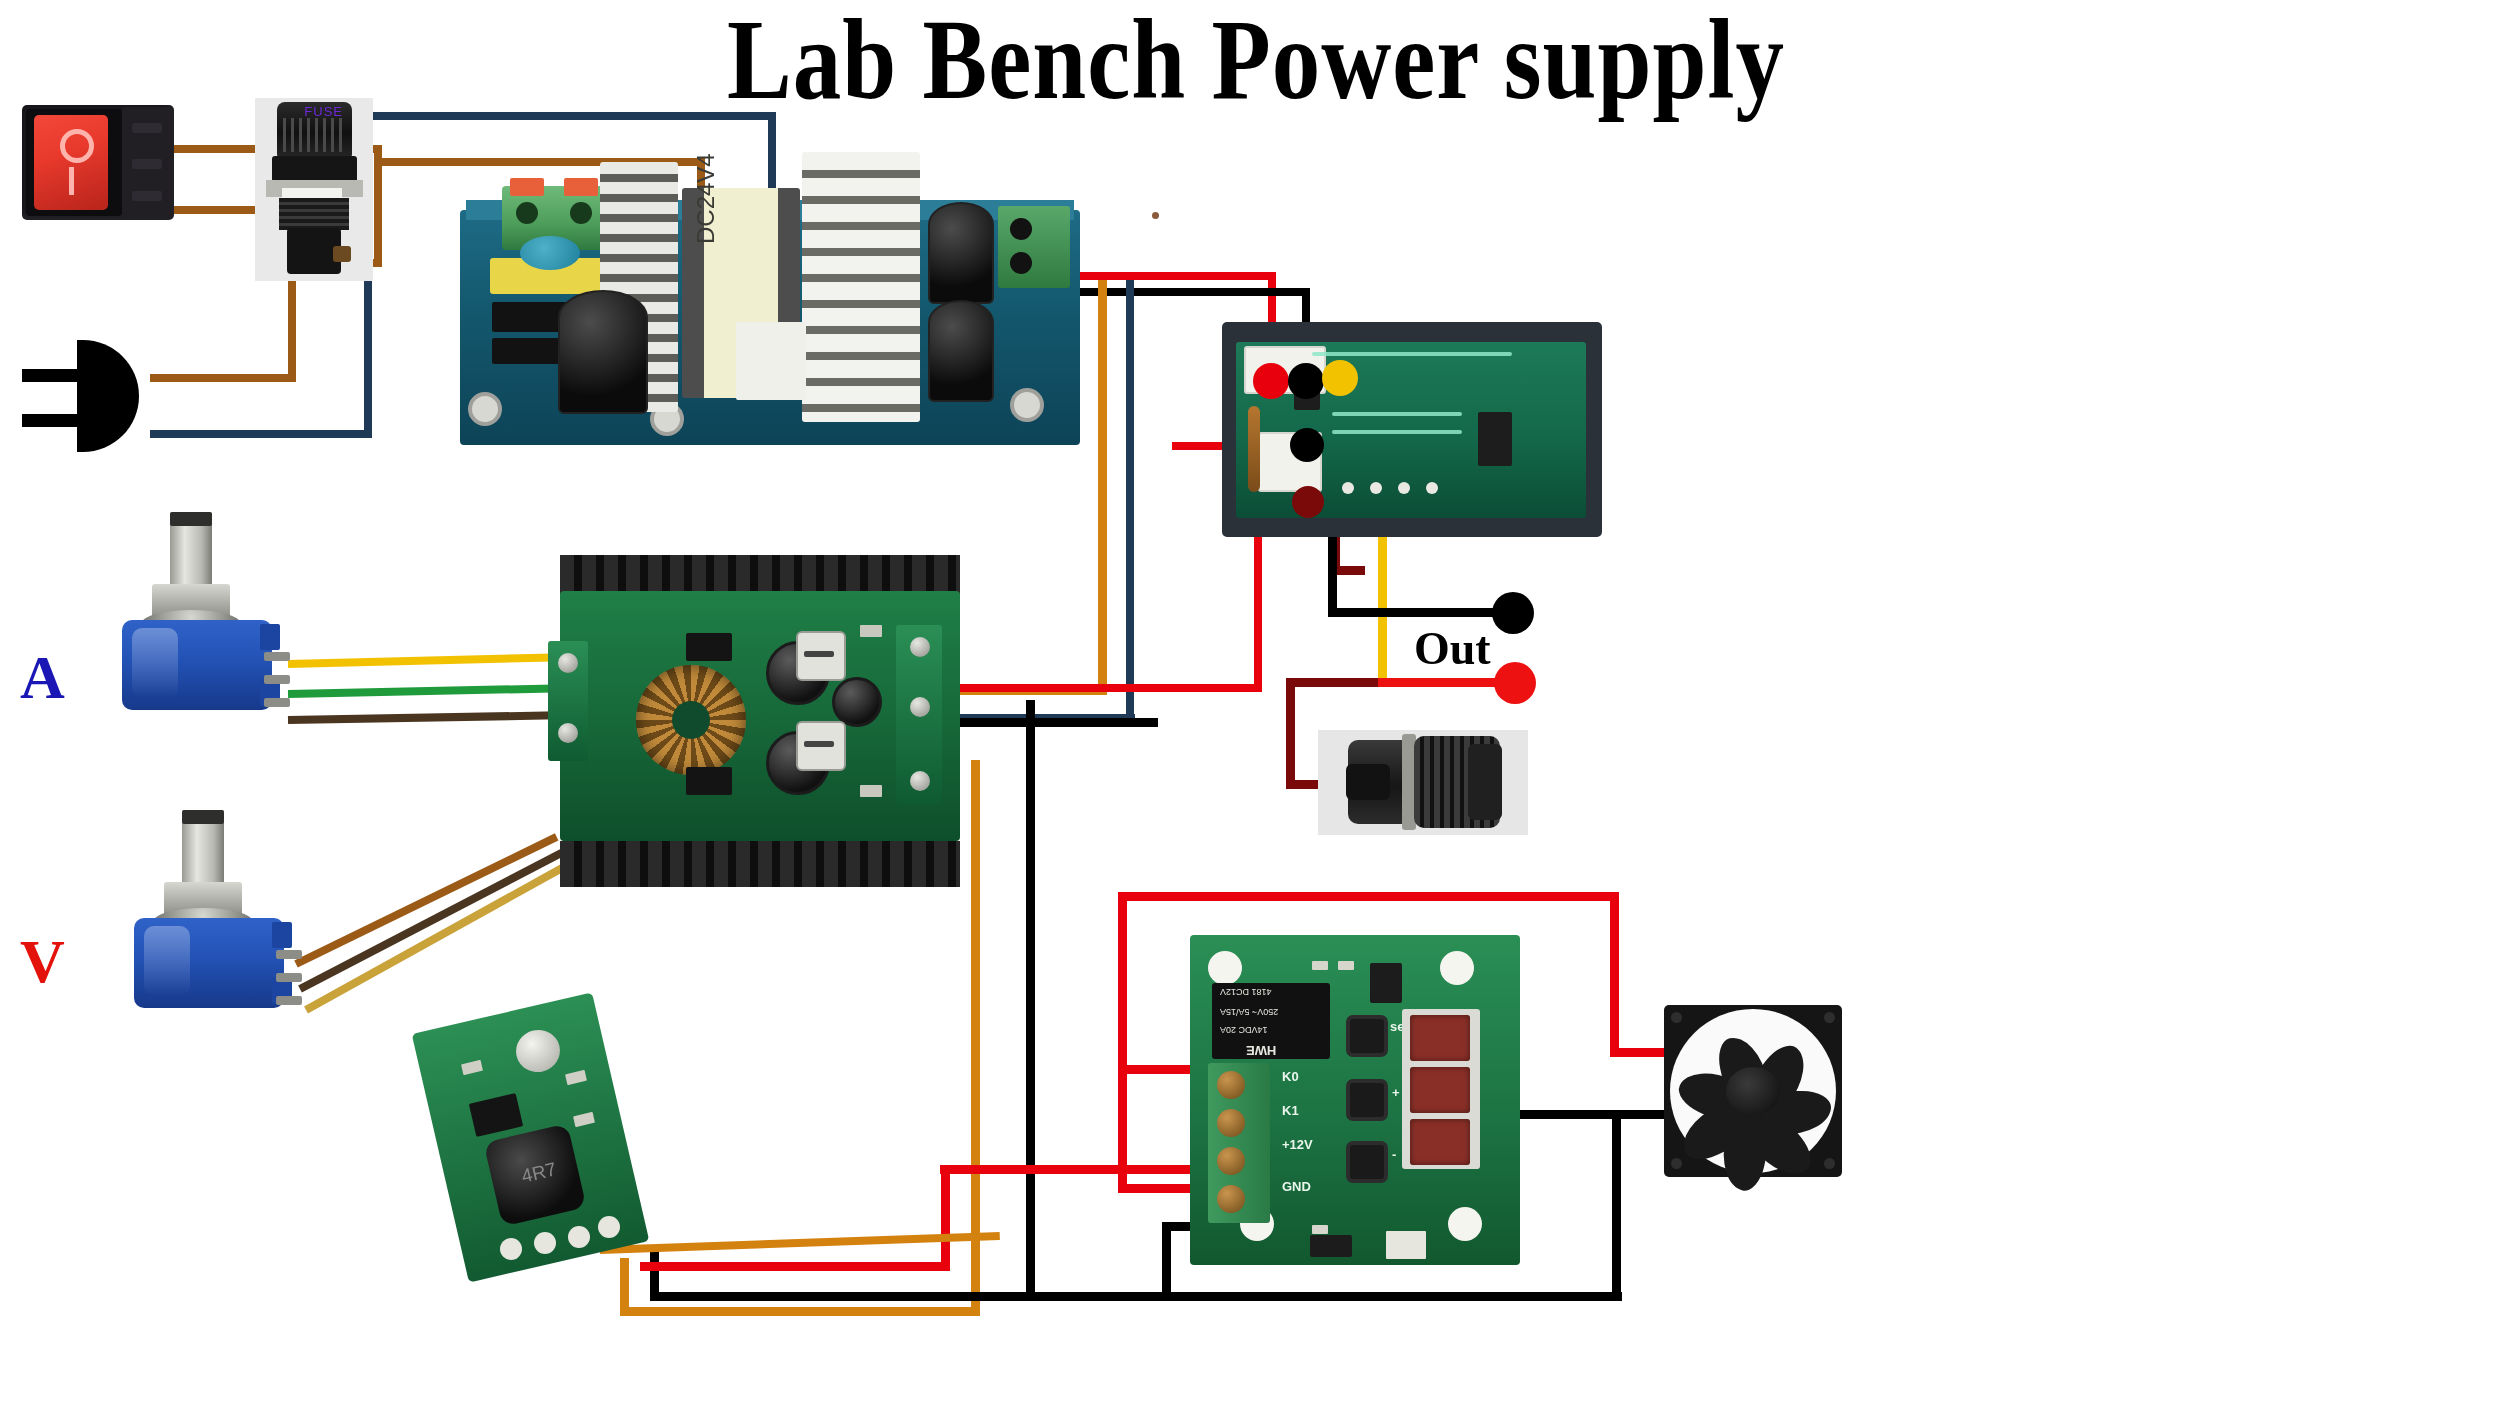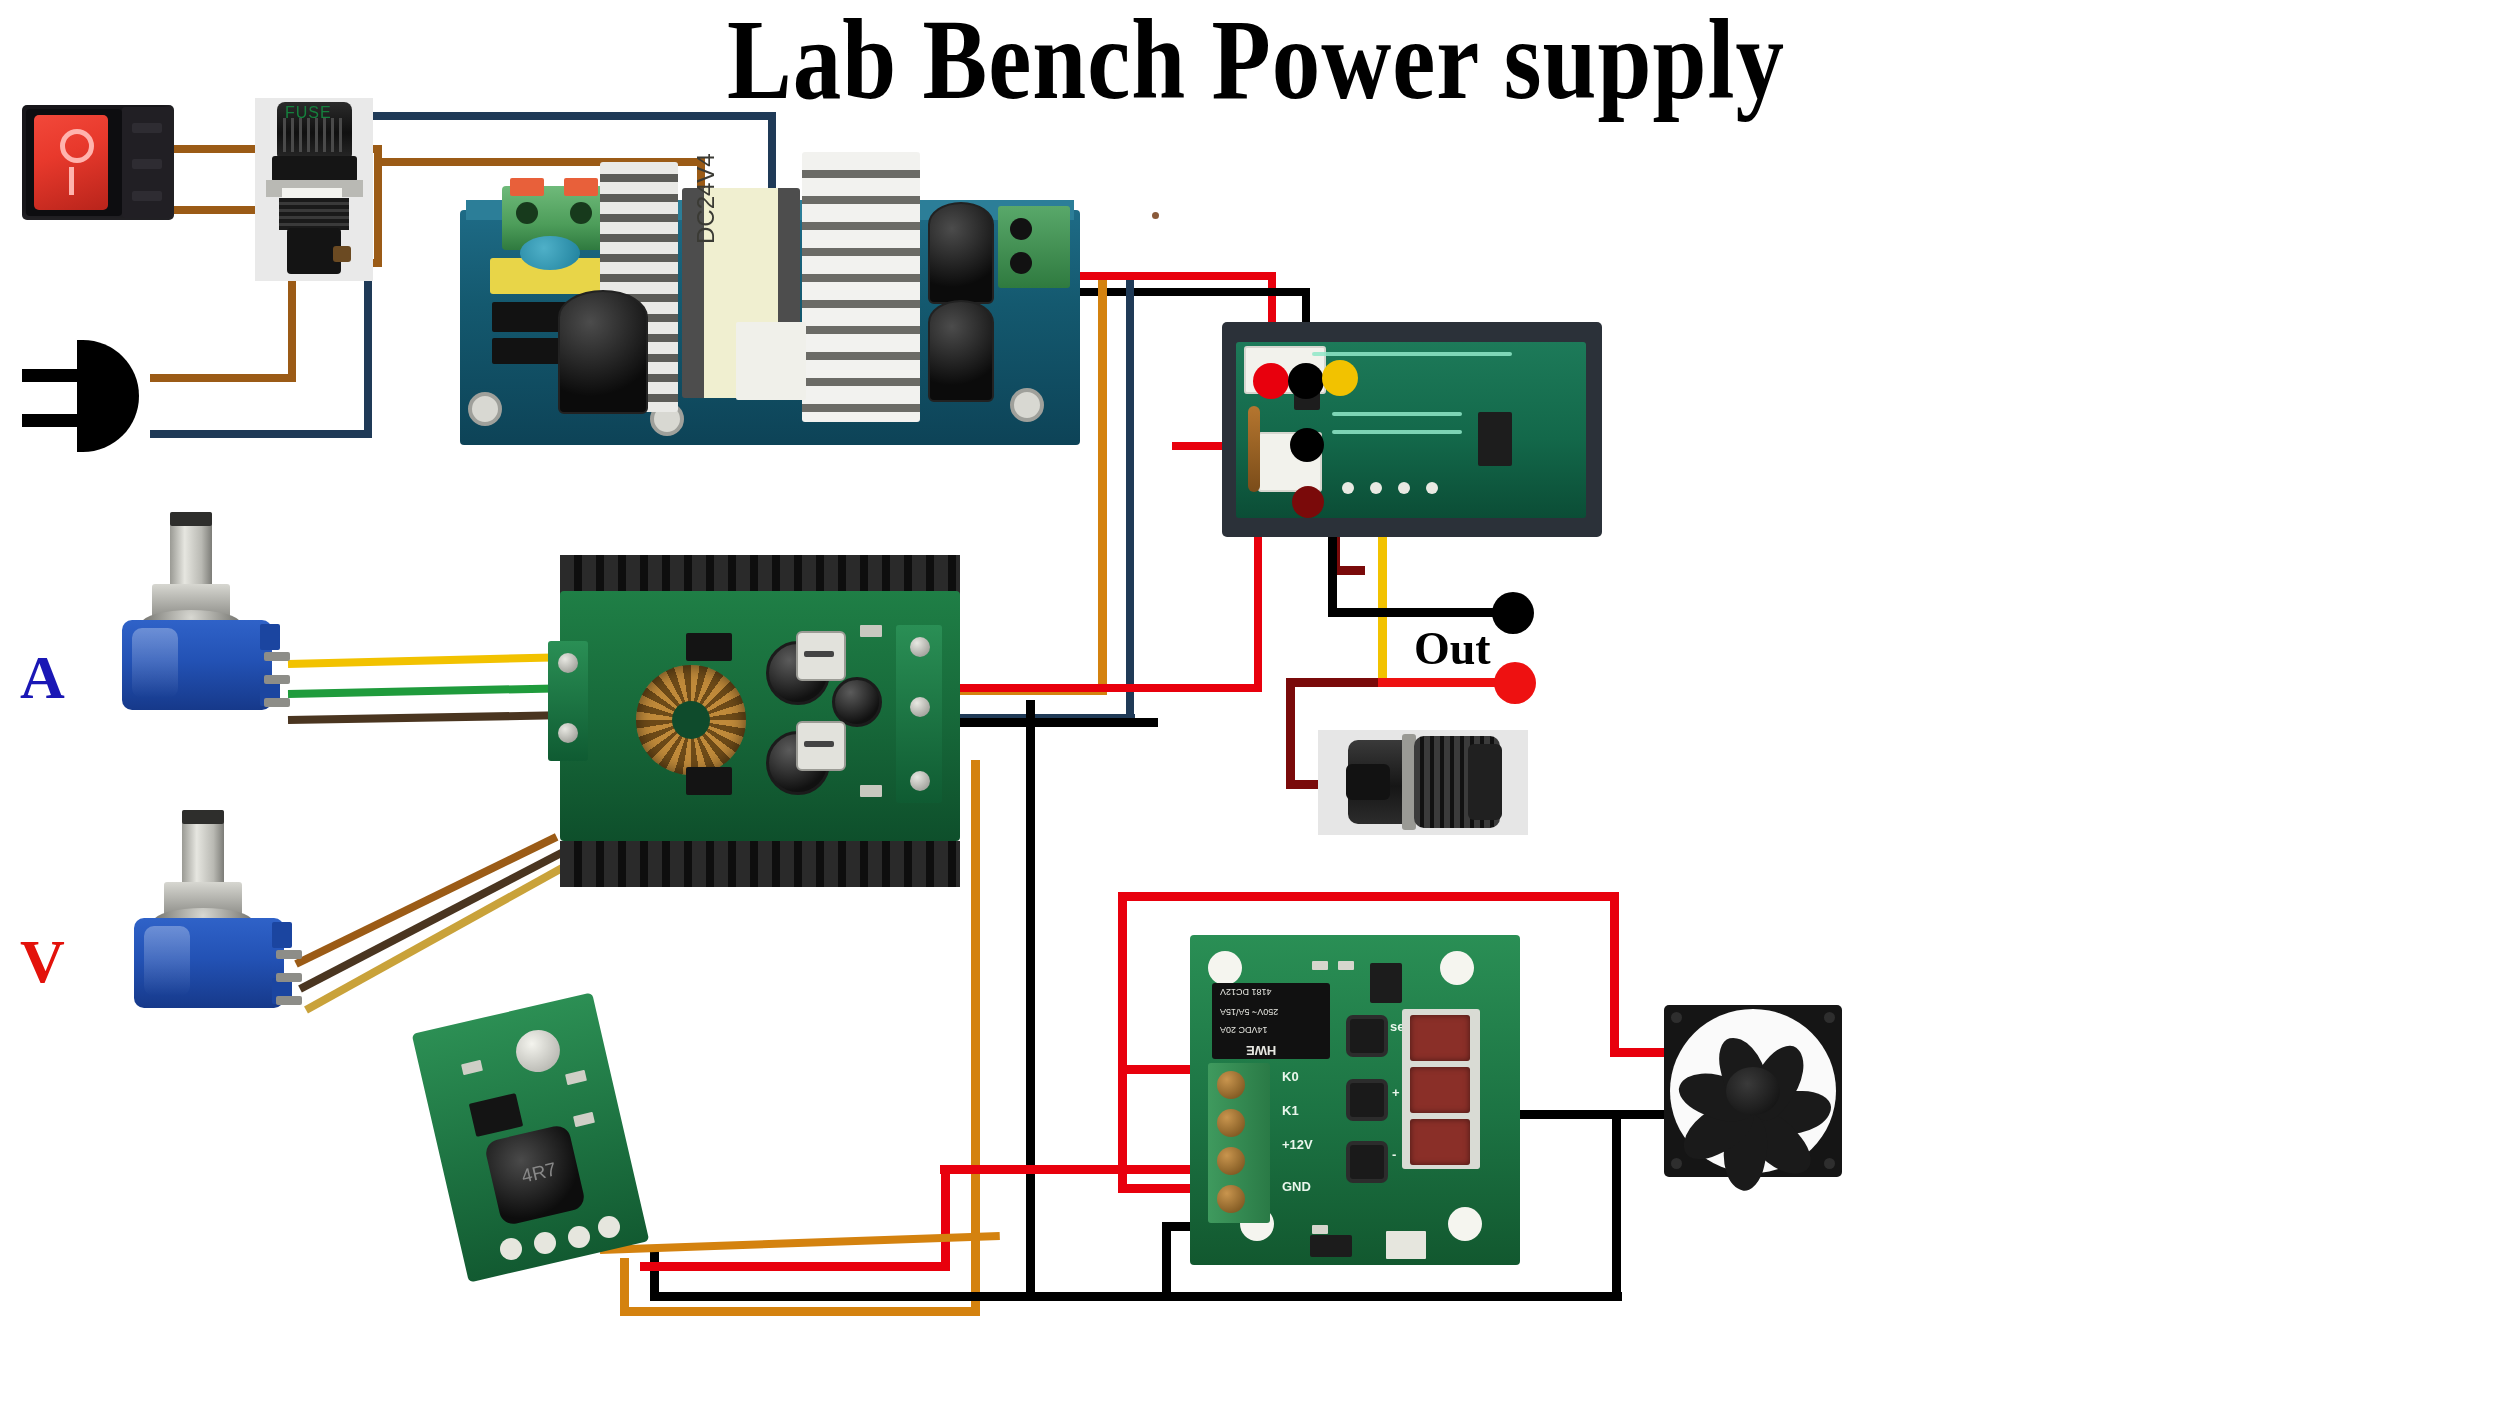--- a/index.html
+++ b/index.html
@@ -44,21 +44,21 @@
   #acplug{position:absolute;left:22px;top:340px;width:150px;height:112px;}
   .plug-body{position:absolute;left:55px;top:0;width:62px;height:112px;background:#000;
              border-radius:0 56px 56px 0;}
   .plug-pin{position:absolute;left:0;width:60px;height:13px;background:#000;}
 
   
   #fuse{position:absolute;left:255px;top:98px;width:118px;height:183px;background:#e9e9e9;}
   .fz-cap{position:absolute;left:22px;top:4px;width:75px;height:56px;
           background:linear-gradient(180deg,#2b2b2b 0%,#101010 55%,#262626 100%);border-radius:8px 8px 4px 4px;}
   .fz-knurl{position:absolute;top:16px;width:3px;height:34px;background:#4a4a4a;}
-  .fz-fusetxt{position:absolute;left:30px;top:6px;width:58px;text-align:left;color:#15803d;font-size:16px;
+  .fz-fusetxt{position:absolute;left:30px;top:6px;width:58px;text-align:right;color:#6d28d9;font-size:13px;
               font-family:"Liberation Sans",sans-serif;letter-spacing:1px;}
   .fz-ring{position:absolute;left:17px;top:58px;width:85px;height:26px;background:#151515;border-radius:3px;}
   .fz-nut{position:absolute;left:11px;top:82px;width:97px;height:17px;background:#b9b9b4;}
   .fz-white{position:absolute;left:27px;top:90px;width:60px;height:22px;background:#f3f3ef;}
   .fz-thread{position:absolute;left:24px;top:100px;width:70px;height:32px;
              background:repeating-linear-gradient(180deg,#1a1a1a 0 4px,#3a3a3a 4px 7px);}
   .fz-barrel{position:absolute;left:32px;top:130px;width:54px;height:46px;background:#141414;border-radius:4px;}
   .fz-lug{position:absolute;left:78px;top:148px;width:18px;height:16px;background:#6b4a22;border-radius:3px;}
 
   

